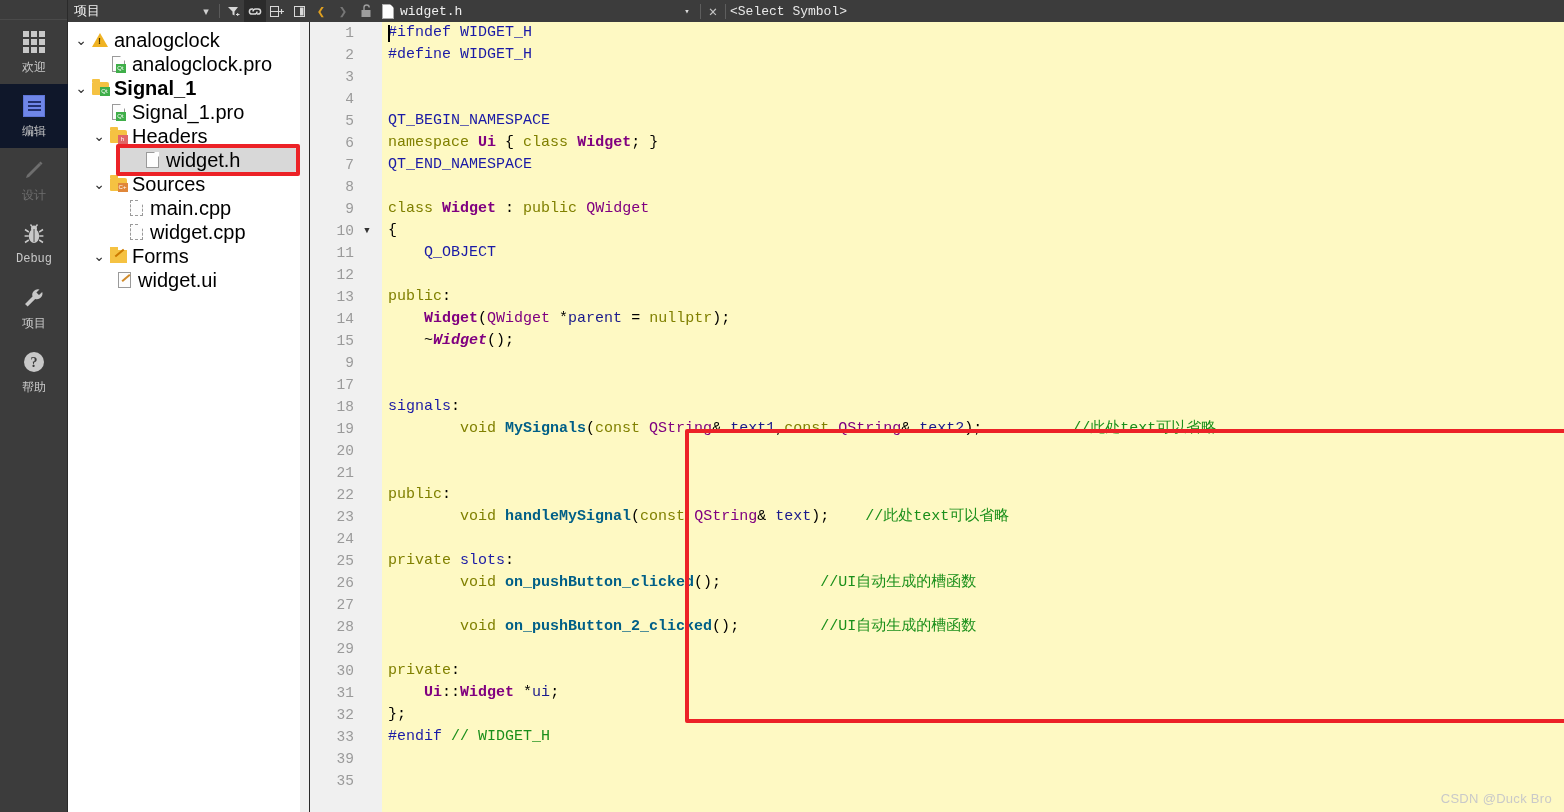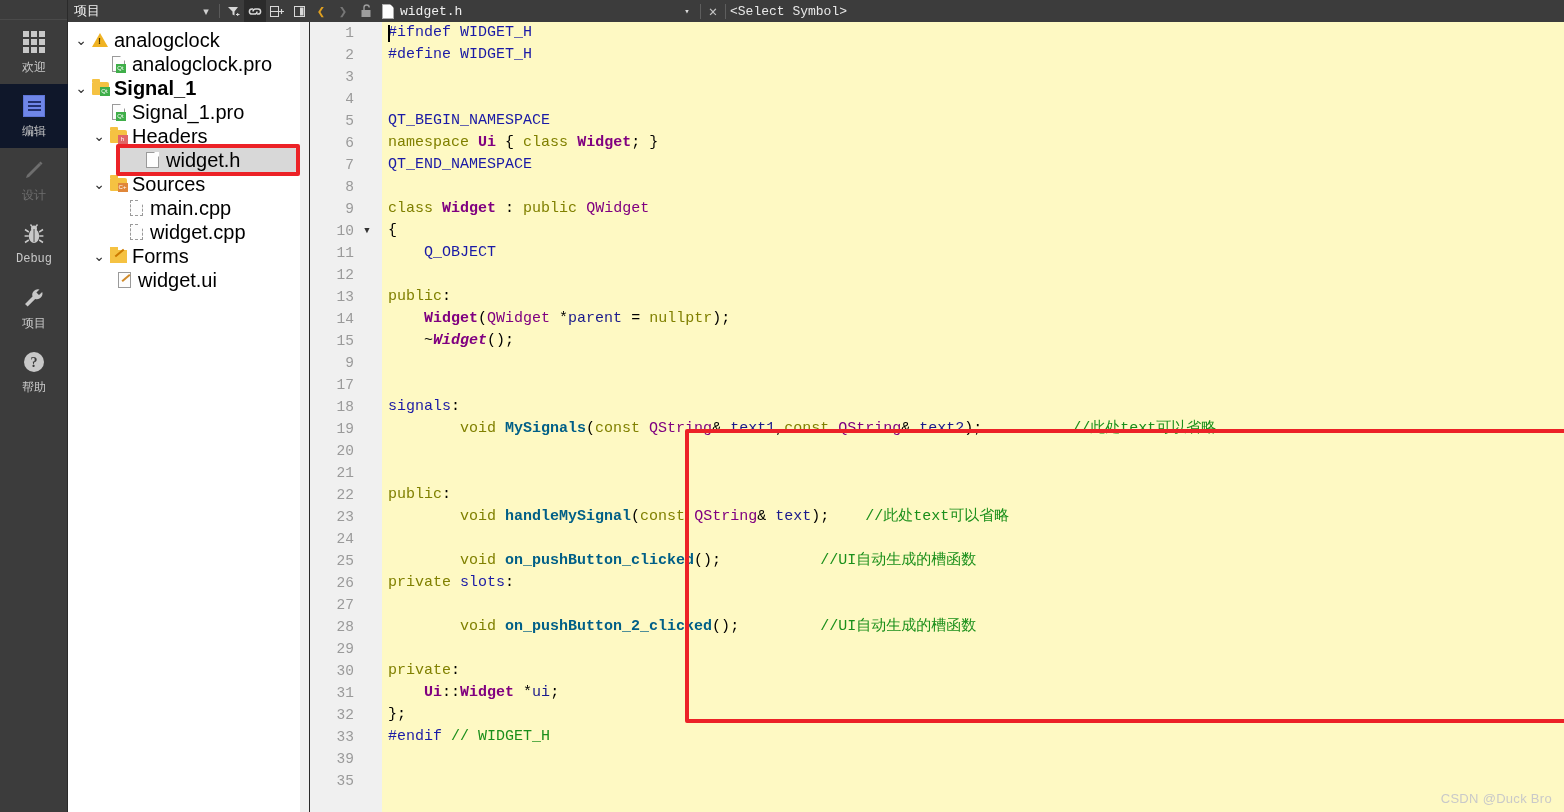--- a/index.html
+++ b/index.html
@@ -609,22 +609,22 @@
           <div class="code-row">    <span class="t-punct">~</span><span class="t-typebi">Widget</span><span class="t-punct">(</span><span class="t-punct">)</span><span class="t-punct">;</span></div>
           <div class="code-row">&nbsp;</div>
           <div class="code-row">&nbsp;</div>
           <div class="code-row"><span class="t-label">signals</span><span class="t-punct">:</span></div>
           <div class="code-row">        <span class="t-kw">void</span> <span class="t-func">MySignals</span><span class="t-punct">(</span><span class="t-kw">const</span> <span class="t-type">QString</span><span class="t-punct">&amp;</span> <span class="t-var">text1</span><span class="t-punct">,</span><span class="t-kw">const</span> <span class="t-type">QString</span><span class="t-punct">&amp;</span> <span class="t-var">text2</span><span class="t-punct">)</span><span class="t-punct">;</span>          <span class="t-cmt">//此处text可以省略</span></div>
           <div class="code-row">&nbsp;</div>
           <div class="code-row">&nbsp;</div>
           <div class="code-row"><span class="t-kw">public</span><span class="t-punct">:</span></div>
           <div class="code-row">        <span class="t-kw">void</span> <span class="t-func">handleMySignal</span><span class="t-punct">(</span><span class="t-kw">const</span> <span class="t-type">QString</span><span class="t-punct">&amp;</span> <span class="t-var">text</span><span class="t-punct">)</span><span class="t-punct">;</span>    <span class="t-cmt">//此处text可以省略</span></div>
           <div class="code-row">&nbsp;</div>
+          <div class="code-row"><span class="t-kw">private</span> <span class="t-label">slots</span><span class="t-punct">:</span></div>
           <div class="code-row">        <span class="t-kw">void</span> <span class="t-func">on_pushButton_clicked</span><span class="t-punct">(</span><span class="t-punct">)</span><span class="t-punct">;</span>           <span class="t-cmt">//UI自动生成的槽函数</span></div>
-          <div class="code-row"><span class="t-kw">private</span> <span class="t-label">slots</span><span class="t-punct">:</span></div>
           <div class="code-row">&nbsp;</div>
           <div class="code-row">        <span class="t-kw">void</span> <span class="t-func">on_pushButton_2_clicked</span><span class="t-punct">(</span><span class="t-punct">)</span><span class="t-punct">;</span>         <span class="t-cmt">//UI自动生成的槽函数</span></div>
           <div class="code-row">&nbsp;</div>
           <div class="code-row"><span class="t-kw">private</span><span class="t-punct">:</span></div>
           <div class="code-row">    <span class="t-typeb">Ui</span><span class="t-punct">:</span><span class="t-punct">:</span><span class="t-typeb">Widget</span> <span class="t-punct">*</span><span class="t-var">ui</span><span class="t-punct">;</span></div>
           <div class="code-row"><span class="t-punct">}</span><span class="t-punct">;</span></div>
           <div class="code-row"><span class="t-pre">#endif</span><span class="t-pre"> </span><span class="t-cmt">// WIDGET_H</span></div>
           <div class="code-row">&nbsp;</div>
           <div id="cursor-caret"></div>
         </div>

